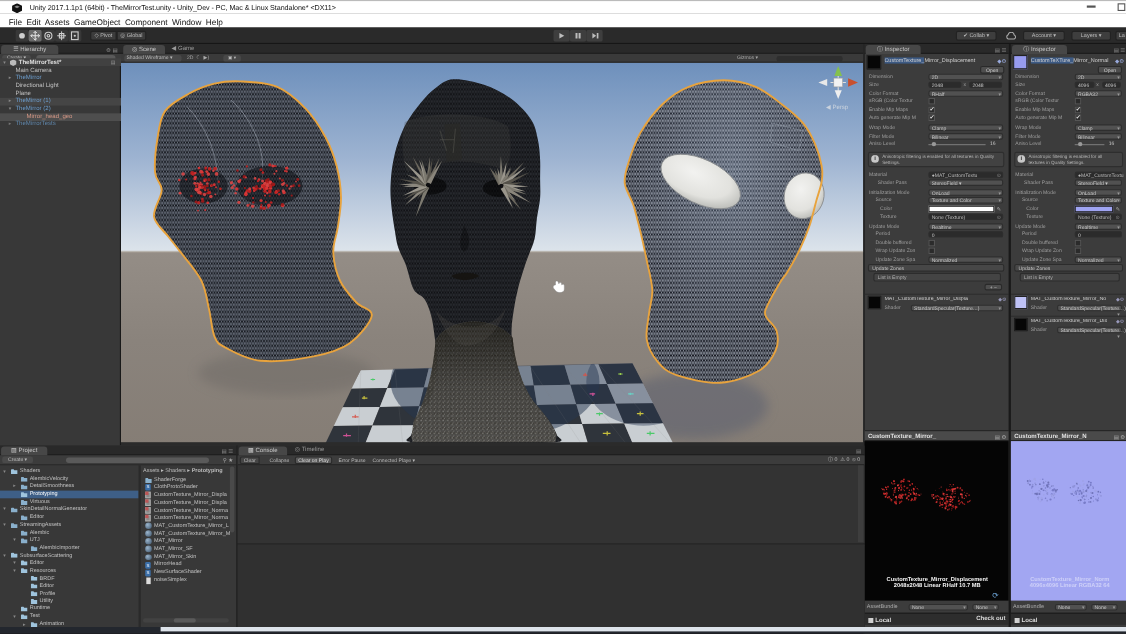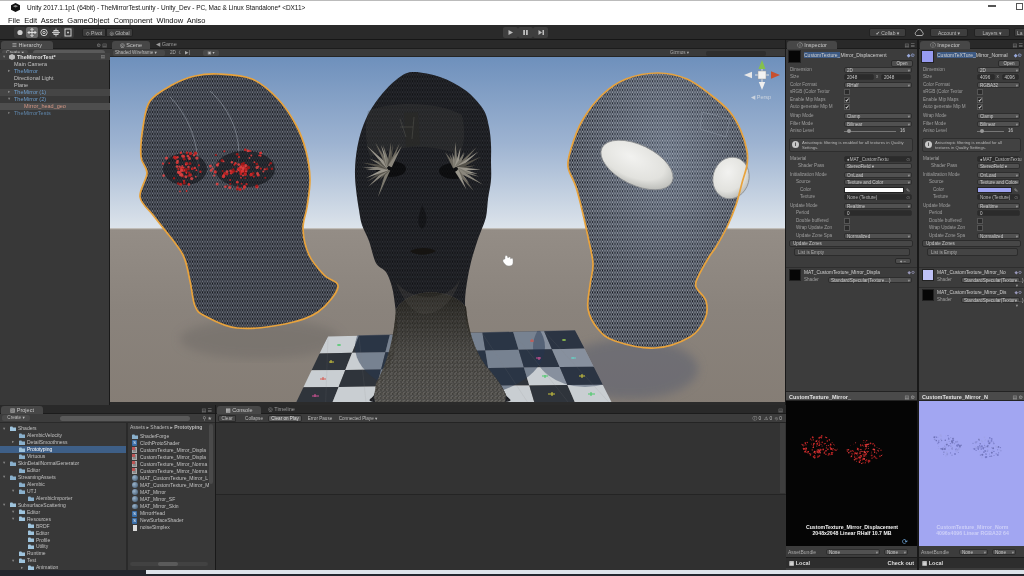--- a/index.html
+++ b/index.html
@@ -21,21 +21,21 @@
     <svg class="abs" style="left:9px;top:2px;" width="13" height="9" viewBox="0 0 13 9">
       <path d="M6.5 0 L11 2.2 L11 6.8 L6.5 9 L2 6.8 L2 2.2 Z" fill="#111"></path>
       <path d="M6.5 2 L9 3.2 L6.5 4.4 L4 3.2 Z" fill="#fff" opacity="0.5"></path>
     </svg>
     <div class="abs" style="left:27px;top:3px;font-size:6.5px;letter-spacing:-0.05px;color:#111;">Unity 2017.1.1p1 (64bit) - TheMirrorTest.unity - Unity_Dev - PC, Mac &amp; Linux Standalone* &lt;DX11&gt;</div>
     <div class="abs" style="left:988px;top:4px;width:8px;height:2px;background:#555;"></div>
     <div class="abs" style="left:1016px;top:2px;width:7px;height:7px;border:1.5px solid #555;"></div>
   </div>
 
   <div class="abs" style="left:0;top:12px;width:1024px;height:13px;background:#fff;">
-    <div class="abs" style="left:8px;top:3.5px;font-size:7.5px;color:#111;word-spacing:2px;">File Edit Assets GameObject Component Window Aniso</div>
+    <div class="abs" style="left:8px;top:3.5px;font-size:7.5px;color:#111;word-spacing:2px;">File Edit Assets GameObject Component Window Help</div>
   </div>
 
   <div class="abs" id="toolbar" style="left:0;top:25px;width:1024px;height:15px;background:#2a2a2a;border-bottom:1px solid #161616;">
 
     <svg class="abs" style="left:14px;top:2px;" width="62" height="11" viewBox="0 0 62 11">
       <rect x="0" y="0" width="12" height="11" rx="2" fill="#383838"></rect>
       <rect x="12" y="0" width="12" height="11" rx="2" fill="#6a6a6a"></rect>
       <rect x="24" y="0" width="12" height="11" rx="2" fill="#383838"></rect>
       <rect x="36" y="0" width="12" height="11" rx="2" fill="#383838"></rect>
       <rect x="48" y="0" width="12" height="11" rx="2" fill="#383838"></rect>

